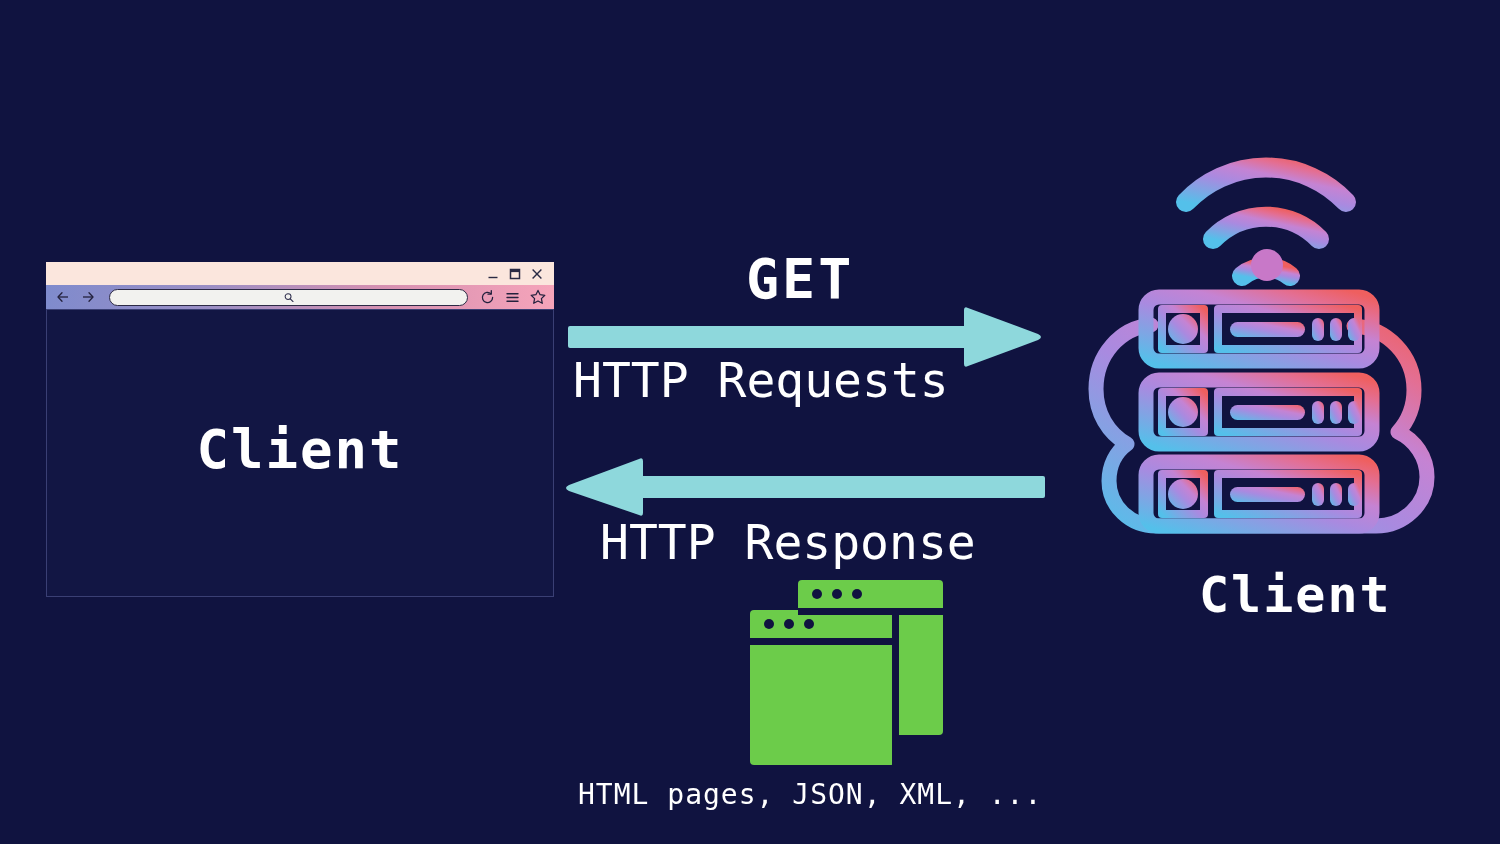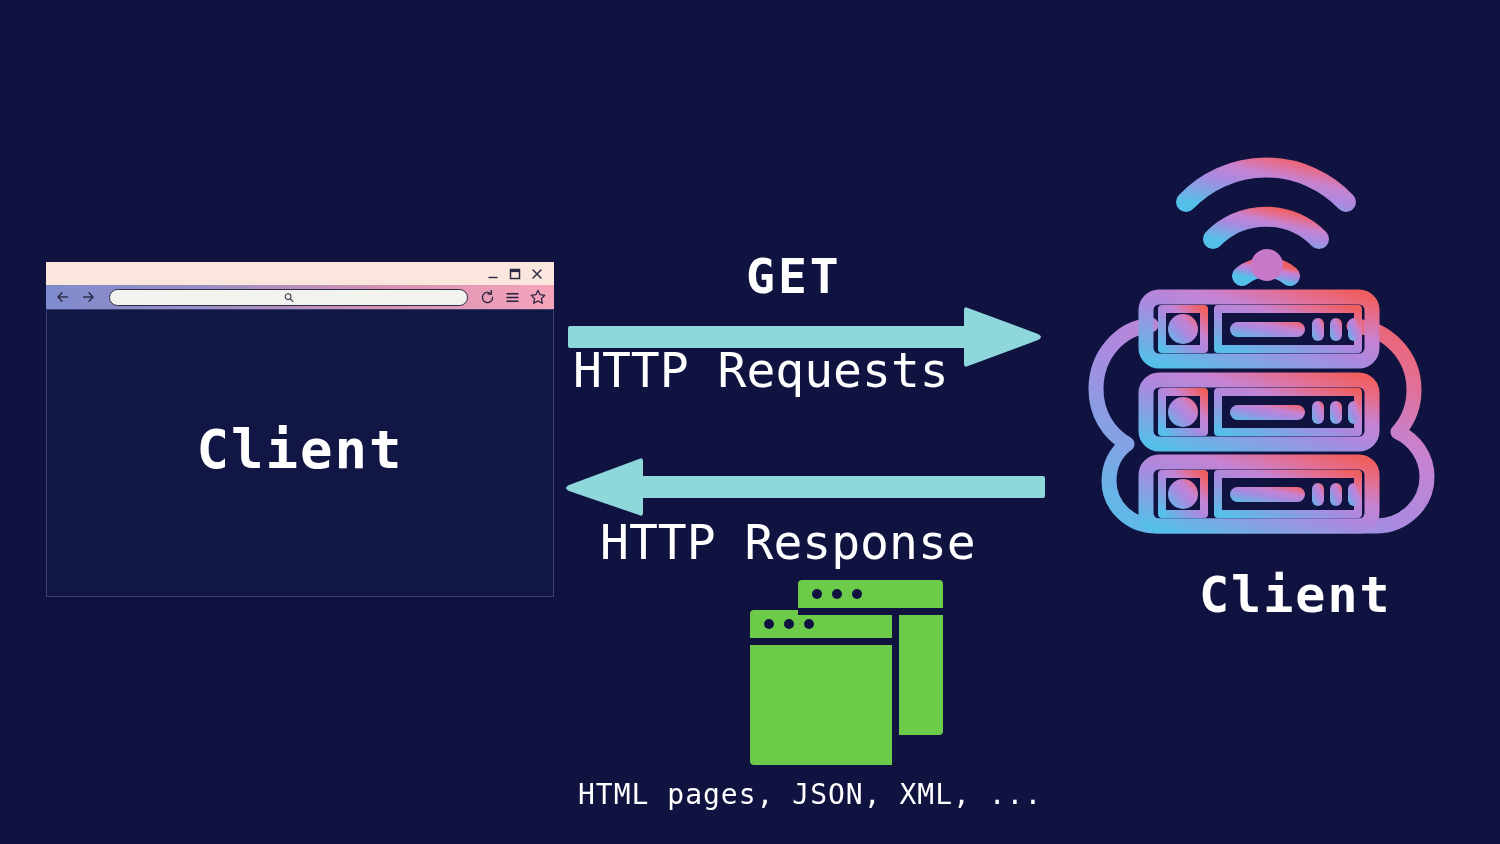--- a/index.html
+++ b/index.html
@@ -134,27 +134,27 @@
 
   .label {
     position: absolute;
     color: #ffffff;
     white-space: nowrap;
     line-height: 1;
   }
   #label-get {
     left: 746px;
     top: 252px;
-    font-size: 48px;
+    font-size: 55px;
     font-weight: bold;
     letter-spacing: 3px;
   }
   #label-http-requests {
     left: 573px;
-    top: 346px;
+    top: 356px;
     font-size: 48px;
     font-weight: normal;
     letter-spacing: 0px;
   }
   #label-http-response {
     left: 600px;
     top: 518px;
     font-size: 48px;
     font-weight: normal;
   }

